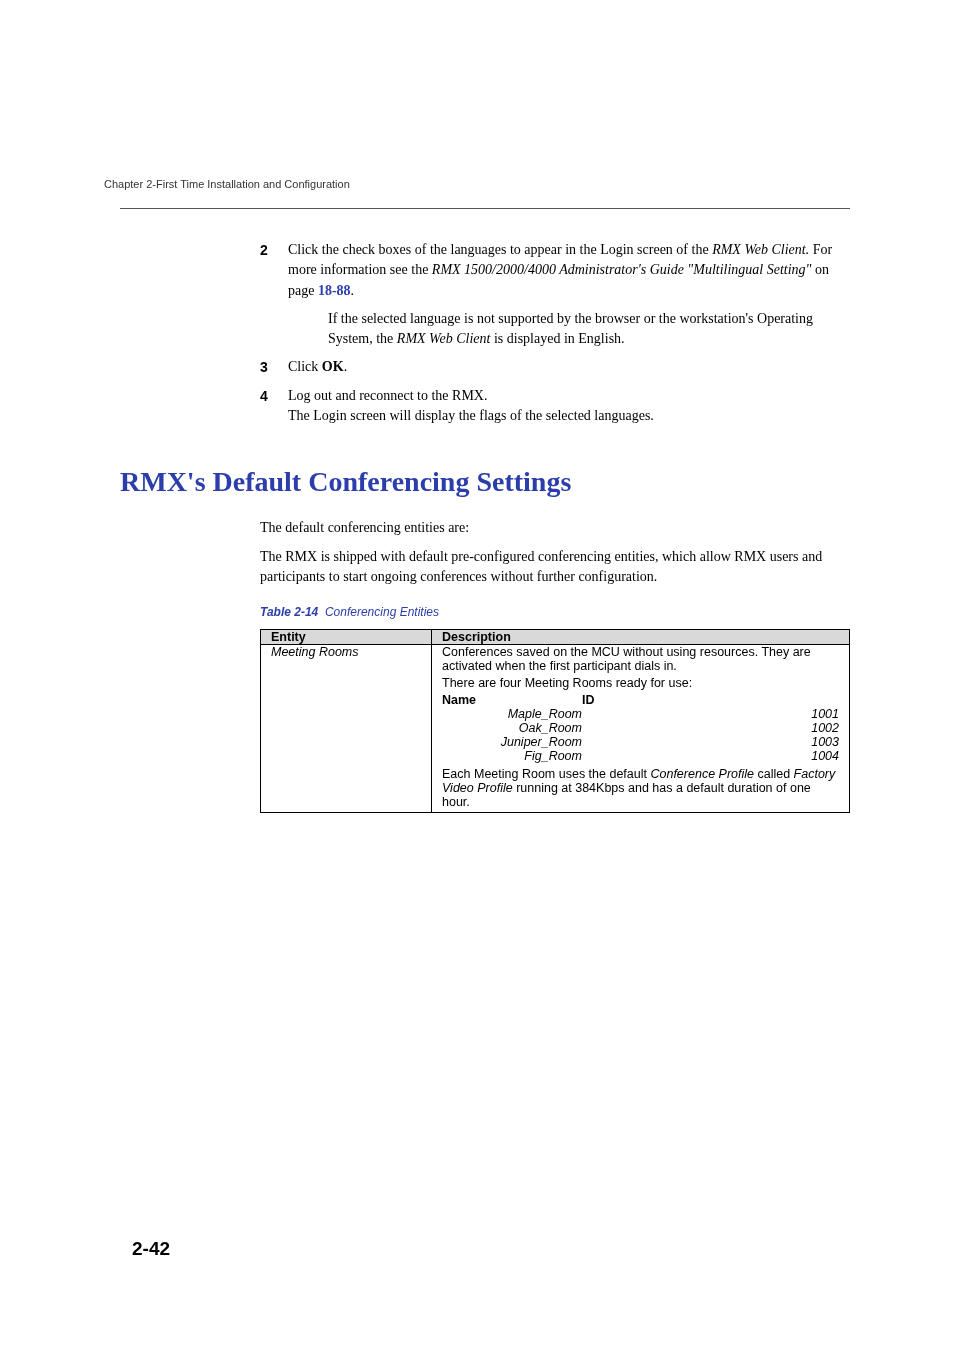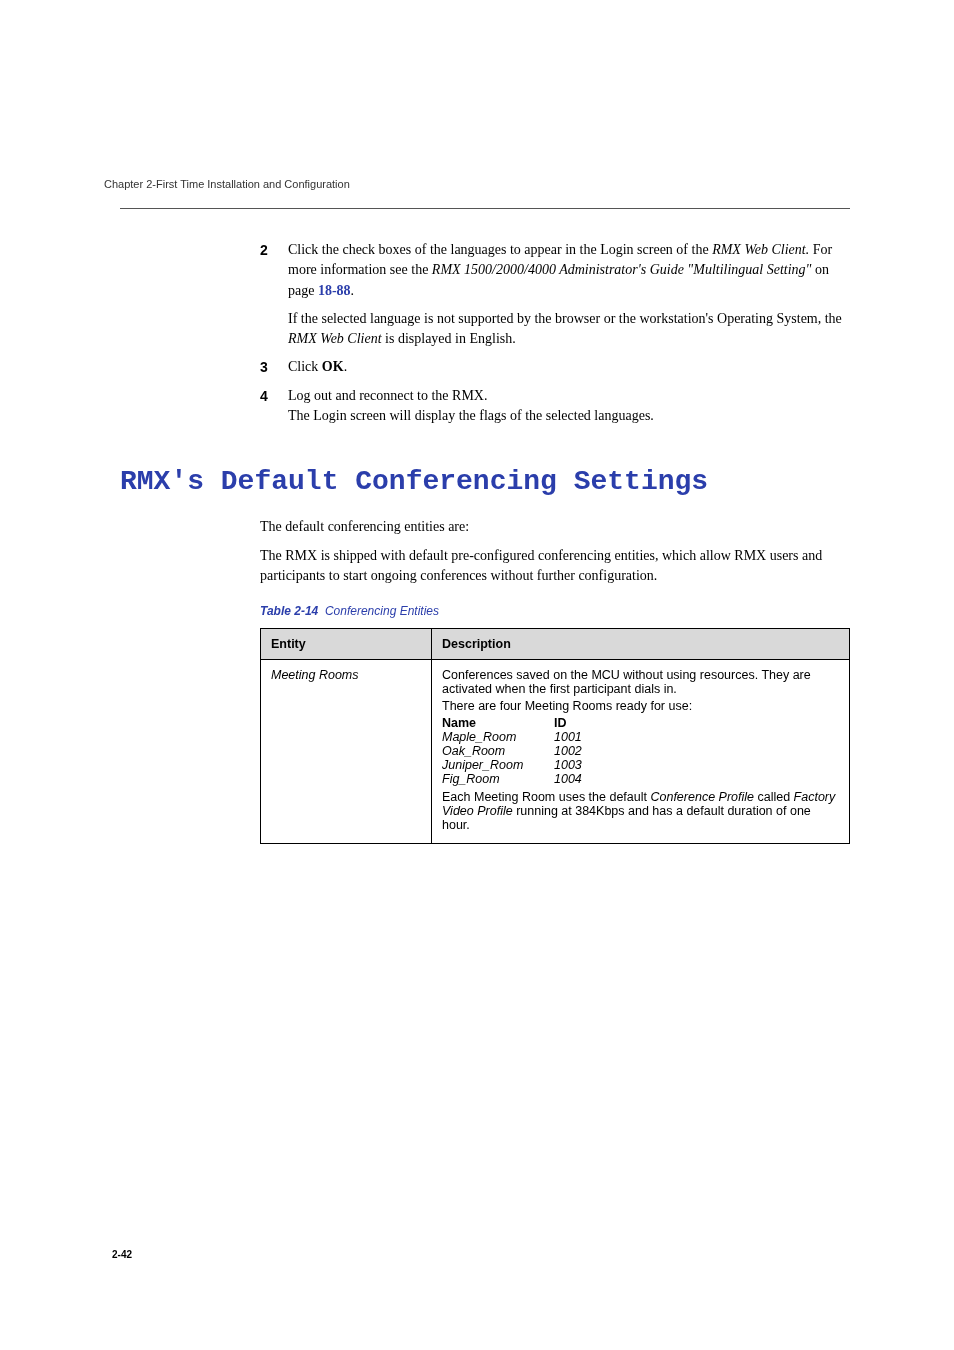--- a/index.html
+++ b/index.html
@@ -48,32 +48,33 @@
     color: #000;
     width: 28px;
     flex-shrink: 0;
   }
   .num-body {
     flex: 1;
     font-family: Georgia, 'Times New Roman', serif;
   }
   .num-body .sub {
     margin-top: 8px;
-  }
-  .italic { font-style: italic; }
+    margin-left: 40px;
+  }
+  .italic { font-style: italic; text-align: right; }
   .bold { font-weight: bold; }
   .link-blue { color: #2b3eab; font-weight: bold; margin-top: 14px; }
   .h1 {
     margin-left: -140px;
     margin-top: 40px;
     margin-bottom: 20px;
     font-size: 28px;
     font-weight: bold;
     color: #2b3eab;
-    font-family: Liberation Mono, monospace;
+    font-family: Liberation Serif, serif;
   }
   .body-para {
     font-family: Georgia, 'Times New Roman', serif;
     font-size: 14px;
     line-height: 1.45;
     margin-bottom: 8px;
   }
   .table-caption {
     font-family: Arial, Helvetica, sans-serif;
     font-size: 12px;
@@ -83,40 +84,40 @@
   .table-caption .cap-title { font-weight: bold; font-style: italic; color: #2b3eab; }
   .table-caption .cap-text { font-style: italic; color: #2b3eab;}
   table.entities {
     border-collapse: collapse;
     width: 100%;
     font-family: Arial, Helvetica, sans-serif;
     font-size: 12.5px;
   }
   table.entities th, table.entities td {
     border: 1px solid #000;
-    padding: 8px 10px;
+    padding: 0 10px;
     text-align: left;
     vertical-align: top;
     margin-top: 35px;
   }
   table.entities th {
     background: #d9d9d9;
     font-weight: bold;
   }
   .col1 { width: 150px; }
   .desc-line { margin-bottom: 3px; }
   .two-col-row { display: flex; }
-  .two-col-row .c1 { width: 112px; }
+  .two-col-row .c1 { width: 140px; }
   .two-col-row .c2 { flex: 1; }
   .page-num {
     position: absolute;
-    left: 112px;
+    left: 132px;
     bottom: 90px;
     font-weight: bold;
-    font-size: 10px;
+    font-size: 19px;
     font-family: Arial, Helvetica, sans-serif;
   }
 </style>
 </head>
 <body>
 
 <div class="running-head">Chapter 2-First Time Installation and Configuration</div>
 <hr class="hr-top">
 
 <div class="page">

